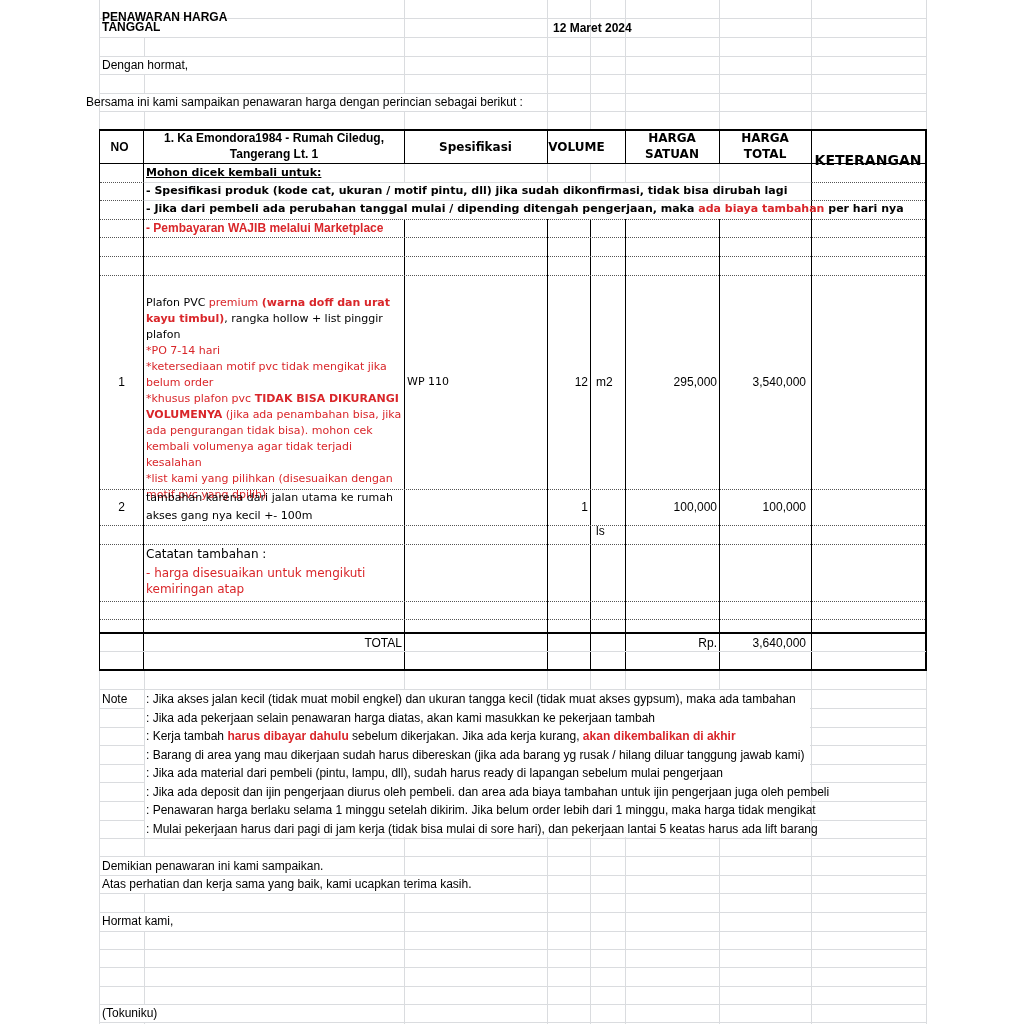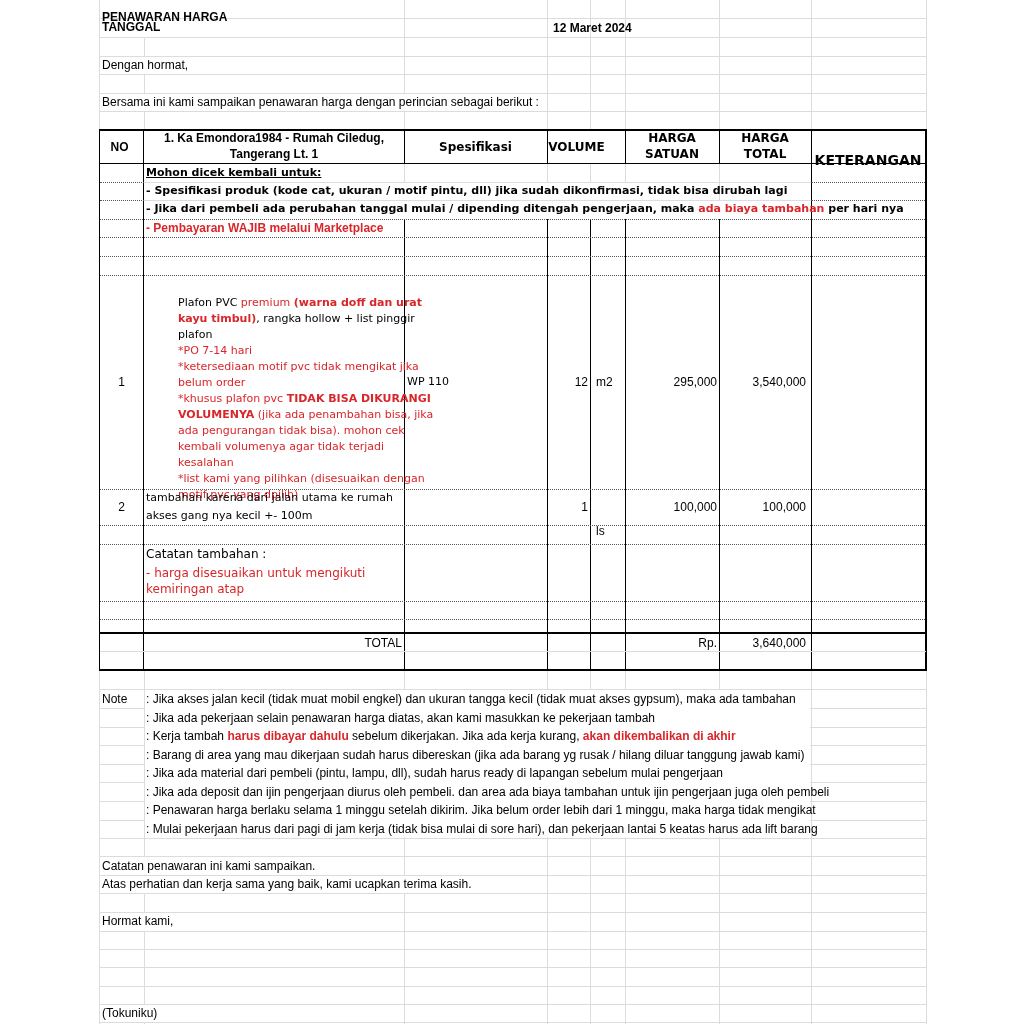--- a/index.html
+++ b/index.html
@@ -6,21 +6,21 @@
   body { width:1024px; height:1024px; position:relative; overflow:hidden;
          font-family:"Liberation Sans", sans-serif; font-size:12px; color:#000; }
   .grid-v { position:absolute; top:0; width:1px; height:1024px; background:#dadcdf; }
   .grid-h { position:absolute; left:99px; width:828px; height:1px; background:#dadcdf; }
   .cell { position:absolute; white-space:nowrap; line-height:18px; }
   .b { font-weight:bold; }
   .red { color:#d9262a; }
   .cal { font-family:"DejaVu Sans", sans-serif; font-size:11px; }
   .tbl-line { position:absolute; background:#000; }
   .dot { position:absolute; height:0; border-top:1px dotted #555; }
-  .wrap { white-space:normal;margin-left:32px; }
+  .wrap { white-space:normal; }
   .right { text-align:right; }
   .center { text-align:center; }
   .whiteband { position:absolute; background:#fff; }
 </style>
 </head>
 <body>
 
 <div>
   <div class="grid-v" style="left:99px"></div>
   <div class="grid-v" style="left:144px"></div>
@@ -65,21 +65,21 @@
 <div class="whiteband" style="left:100px;top:857px;width:303px;height:18px"></div>
 <div class="whiteband" style="left:100px;top:876px;width:446px;height:17px"></div>
 <div class="whiteband" style="left:100px;top:913px;width:303px;height:18px"></div>
 <div class="whiteband" style="left:100px;top:1005px;width:303px;height:17px"></div>
 <div class="whiteband" style="left:145px;top:690px;width:665px;height:147px"></div>
 
 <div class="cell b" style="left:102px;top:8px">PENAWARAN HARGA</div>
 <div class="cell b" style="left:102px;top:18px">TANGGAL</div>
 <div class="cell b" style="left:553px;top:19px">12 Maret 2024</div>
 <div class="cell" style="left:102px;top:56px">Dengan hormat,</div>
-<div class="cell" style="left:102px;top:93px">Bersama ini kami sampaikan penawaran harga dengan perincian sebagai berikut :</div>
+<div class="cell" style="left:86px;top:93px">Bersama ini kami sampaikan penawaran harga dengan perincian sebagai berikut :</div>
 
 <div class="whiteband" style="left:99px;top:130px;width:828px;height:541px"></div>
 
 <div class="tbl-line" style="left:99px;top:129px;width:828px;height:2px"></div>
 <div class="tbl-line" style="left:99px;top:163px;width:828px;height:1px"></div>
 <div class="tbl-line" style="left:99px;top:129px;width:1px;height:542px"></div>
 <div class="tbl-line" style="left:925px;top:129px;width:2px;height:542px"></div>
 <div class="tbl-line" style="left:143px;top:129px;width:1px;height:542px"></div>
 <div class="tbl-line" style="left:404px;top:129px;width:1px;height:35px"></div>
 <div class="tbl-line" style="left:404px;top:219px;width:1px;height:452px"></div>
@@ -175,16 +175,16 @@
 <div class="cell" style="left:102px;top:690px">Note</div>
 <div class="cell" style="left:146px;top:690px">: Jika akses jalan kecil (tidak muat mobil engkel) dan ukuran tangga kecil (tidak muat akses gypsum), maka ada tambahan</div>
 <div class="cell" style="left:146px;top:709px">: Jika ada pekerjaan selain penawaran harga diatas, akan kami masukkan ke pekerjaan tambah</div>
 <div class="cell" style="left:146px;top:727px"><span>: Kerja tambah </span><span class="red b">harus dibayar dahulu</span><span> sebelum dikerjakan. Jika ada kerja kurang, </span><span class="red b">akan dikembalikan di akhir</span></div>
 <div class="cell" style="left:146px;top:746px">: Barang di area yang mau dikerjaan sudah harus dibereskan (jika ada barang yg rusak / hilang diluar tanggung jawab kami)</div>
 <div class="cell" style="left:146px;top:764px">: Jika ada material dari pembeli (pintu, lampu, dll), sudah harus ready di lapangan sebelum mulai pengerjaan</div>
 <div class="cell" style="left:146px;top:783px">: Jika ada deposit dan ijin pengerjaan diurus oleh pembeli. dan area ada biaya tambahan untuk ijin pengerjaan juga oleh pembeli</div>
 <div class="cell" style="left:146px;top:801px">: Penawaran harga berlaku selama 1 minggu setelah dikirim. Jika belum order lebih dari 1 minggu, maka harga tidak mengikat</div>
 <div class="cell" style="left:146px;top:820px">: Mulai pekerjaan harus dari pagi di jam kerja (tidak bisa mulai di sore hari), dan pekerjaan lantai 5 keatas harus ada lift barang</div>
 
-<div class="cell" style="left:102px;top:857px">Catatan penawaran ini kami sampaikan.</div>
+<div class="cell" style="left:102px;top:857px">Demikian penawaran ini kami sampaikan.</div>
 <div class="cell" style="left:102px;top:875px">Atas perhatian dan kerja sama yang baik, kami ucapkan terima kasih.</div>
 <div class="cell" style="left:102px;top:912px">Hormat kami,</div>
 <div class="cell" style="left:102px;top:1004px">(Tokuniku)</div>
 
 </body></html>

